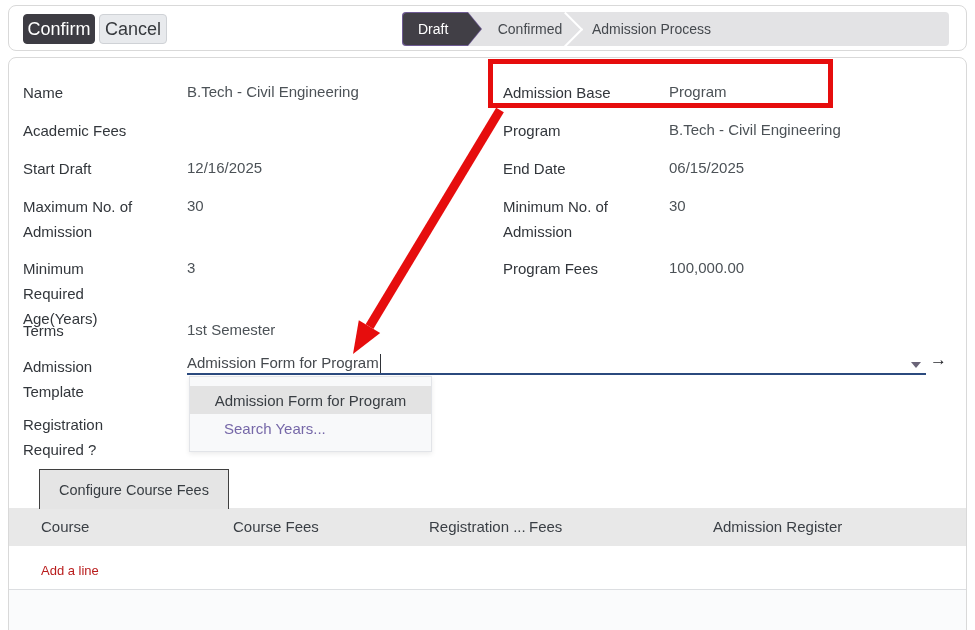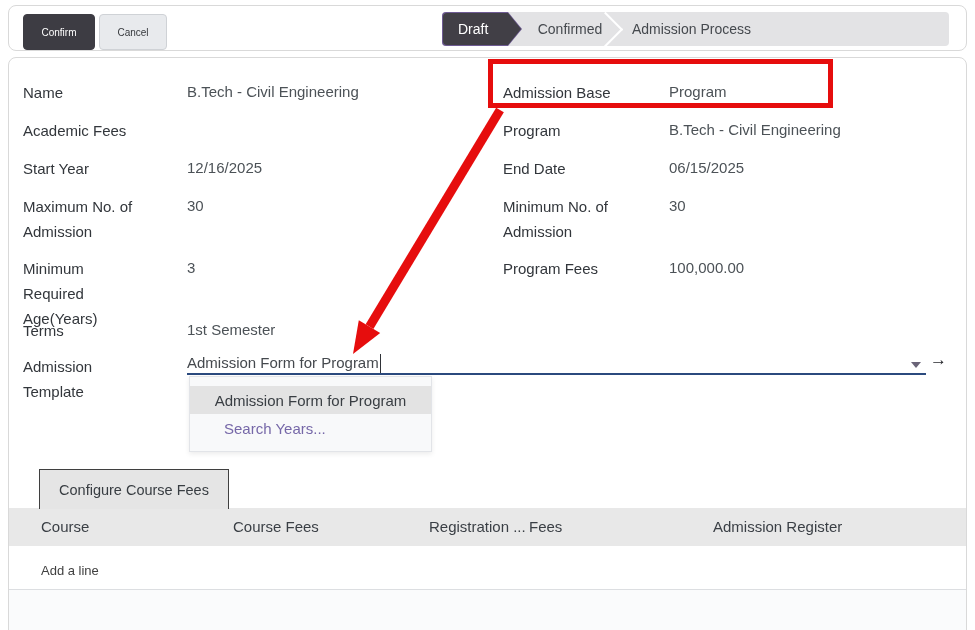--- a/index.html
+++ b/index.html
@@ -2,28 +2,28 @@
 <html><head>
 <meta charset="utf-8">
 <style>
   * { margin:0; padding:0; box-sizing:border-box; }
   html,body { width:975px; height:630px; overflow:hidden; background:#fff;
     font-family:"Liberation Sans", sans-serif; }
   .card { position:absolute; background:#fff; border:1px solid #d9d9d9; border-radius:8px; }
 
   
   #topbar { left:8px; top:5px; width:959px; height:46px; }
-  .btn { position:absolute; top:8px; height:36px; border-radius:4px; font-size:10px;
+  .btn { position:absolute; top:8px; height:30px; border-radius:4px; font-size:18px;
     display:flex; align-items:center; justify-content:center; cursor:pointer;
     font-family:"Liberation Sans", sans-serif; }
   #btn-confirm { left:14px; width:72px; background:#3d3c43; color:#fff; border:1px solid #3d3c43; }
   #btn-cancel  { left:90px; width:68px; background:#e8eaed; color:#36393d; border:1px solid #cfd2d6; }
 
   
-  #statusbar { position:absolute; top:6px; right:17px; width:507px; height:34px;
+  #statusbar { position:absolute; top:6px; right:17px; width:547px; height:34px;
     display:flex; background:#e3e3e5; border-radius:4px; }
   .stage { position:relative; height:34px; display:flex; align-items:center; justify-content:center;
     font-size:14px; color:#45494e; white-space:nowrap; }
   .stage.sep::after { content:''; position:absolute; right:-6px; top:5px; width:23px; height:23px;
     border-top:2px solid #fff; border-right:2px solid #fff; transform:rotate(45deg); z-index:2; }
   #stage-draft-outer { position:relative; width:80px; height:34px; background:#6e5b93; z-index:3;
     clip-path:polygon(0 0, calc(100% - 14px) 0, 100% 50%, calc(100% - 14px) 100%, 0 100%);
     border-radius:4px 0 0 4px; }
   #stage-draft-inner { position:absolute; inset:1px; background:#413f46; color:#fff;
     clip-path:polygon(0 0, calc(100% - 13px) 0, 100% 50%, calc(100% - 13px) 100%, 0 100%);
@@ -54,21 +54,21 @@
     justify-content:center; font-size:15px; color:#393e43; cursor:pointer; }
   #dd-search-more { height:28px; display:flex; align-items:center; padding-left:34px;
     font-size:15px; color:#7668a8; cursor:pointer; }
 
   
   #tab { position:absolute; left:30px; top:411px; width:190px; height:40px; background:#e5e5e5;
     border:1px solid #3f3f3f; border-bottom:none; z-index:2;
     display:flex; align-items:center; justify-content:center; font-size:14.5px; color:#383d42; cursor:pointer; }
   #thead { position:absolute; left:0; top:450px; width:957px; height:38px; background:#e8e8e8; }
   .th { position:absolute; top:10px; font-size:15px; color:#3a3f45; white-space:nowrap; }
-  #add-line { position:absolute; left:32px; top:505px; font-size:13px; color:#404040; cursor:pointer; }
+  #add-line { position:absolute; left:32px; top:505px; font-size:13px; color:#b91c1c; cursor:pointer; }
   #footer-area { position:absolute; left:0; top:531px; width:957px; height:49px;
     background:#fafbfc; border-top:1px solid #dcdee1; }
 
   
   #red-rect { position:absolute; left:479px; top:1px; width:345px; height:49px;
     border:5px solid #e60d0d; z-index:6; }
   #arrow-svg { position:absolute; left:0; top:0; width:975px; height:630px;
     pointer-events:none; z-index:7; }
 </style>
 </head>
@@ -91,21 +91,21 @@
 
   <div class="frow" style="left:14px; top:22px;">
     <span class="flabel">Name</span>
     <span class="fvalue">B.Tech - Civil Engineering</span>
   </div>
   <div class="frow" style="left:14px; top:60px;">
     <span class="flabel">Academic Fees</span>
     <span class="fvalue"></span>
   </div>
   <div class="frow" style="left:14px; top:98px;">
-    <span class="flabel">Start Year</span>
+    <span class="flabel">Start Draft</span>
     <span class="fvalue">12/16/2025</span>
   </div>
   <div class="frow" style="left:14px; top:136px;">
     <span class="flabel">Maximum No. of Admission</span>
     <span class="fvalue">30</span>
   </div>
   <div class="frow" style="left:14px; top:198px;">
     <span class="flabel">Minimum Required Age(Years)</span>
     <span class="fvalue">3</span>
   </div>
@@ -115,20 +115,23 @@
   </div>
 
   <div class="frow" style="left:14px; top:296px;">
     <span class="flabel">Admission Template</span>
   </div>
   <div id="tpl-input-text">Admission Form for Program</div>
   <div id="tpl-underline"></div>
   <div id="tpl-caret"></div>
   <div id="tpl-goto">→</div>
 
+  <div class="frow" style="left:14px; top:354px;">
+    <span class="flabel">Registration Required ?</span>
+  </div>
 
   <div id="dropdown">
     <div id="dd-item-0">Admission Form for Program</div>
     <div id="dd-search-more">Search Years...</div>
   </div>
 
   <div class="frow rrow" style="left:494px; top:22px;">
     <span class="flabel">Admission Base</span>
     <span class="fvalue">Program</span>
   </div>

